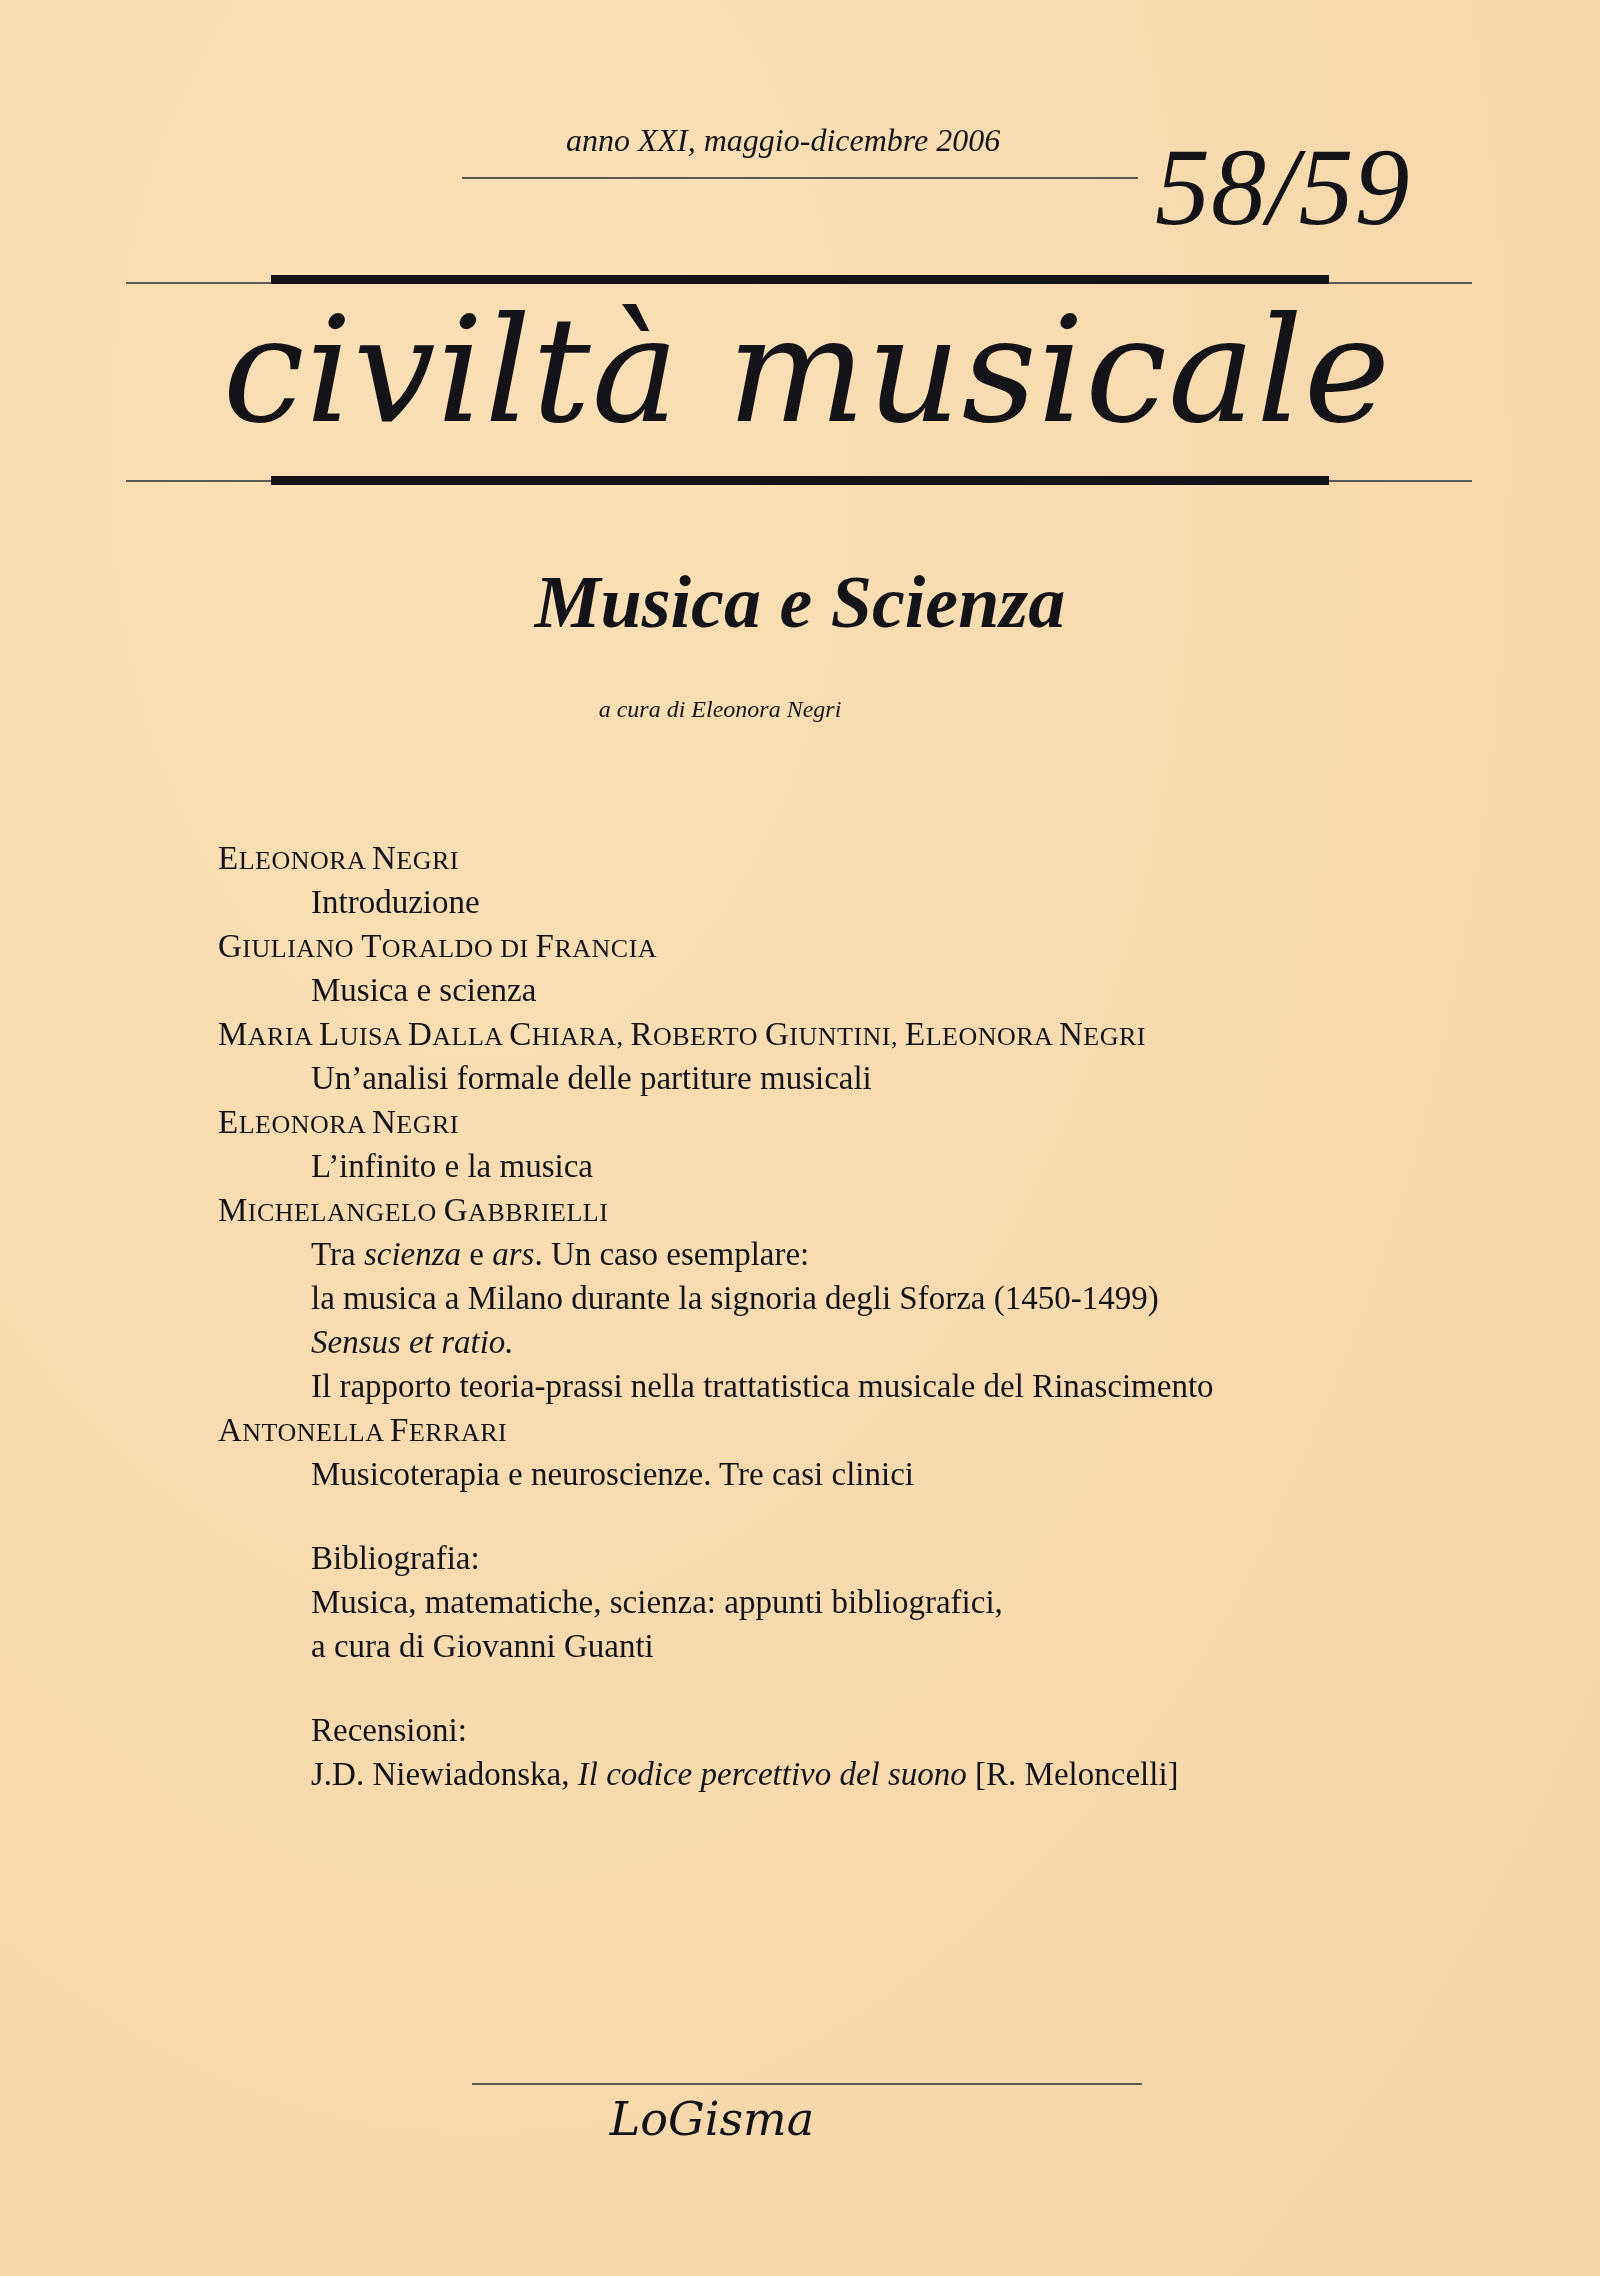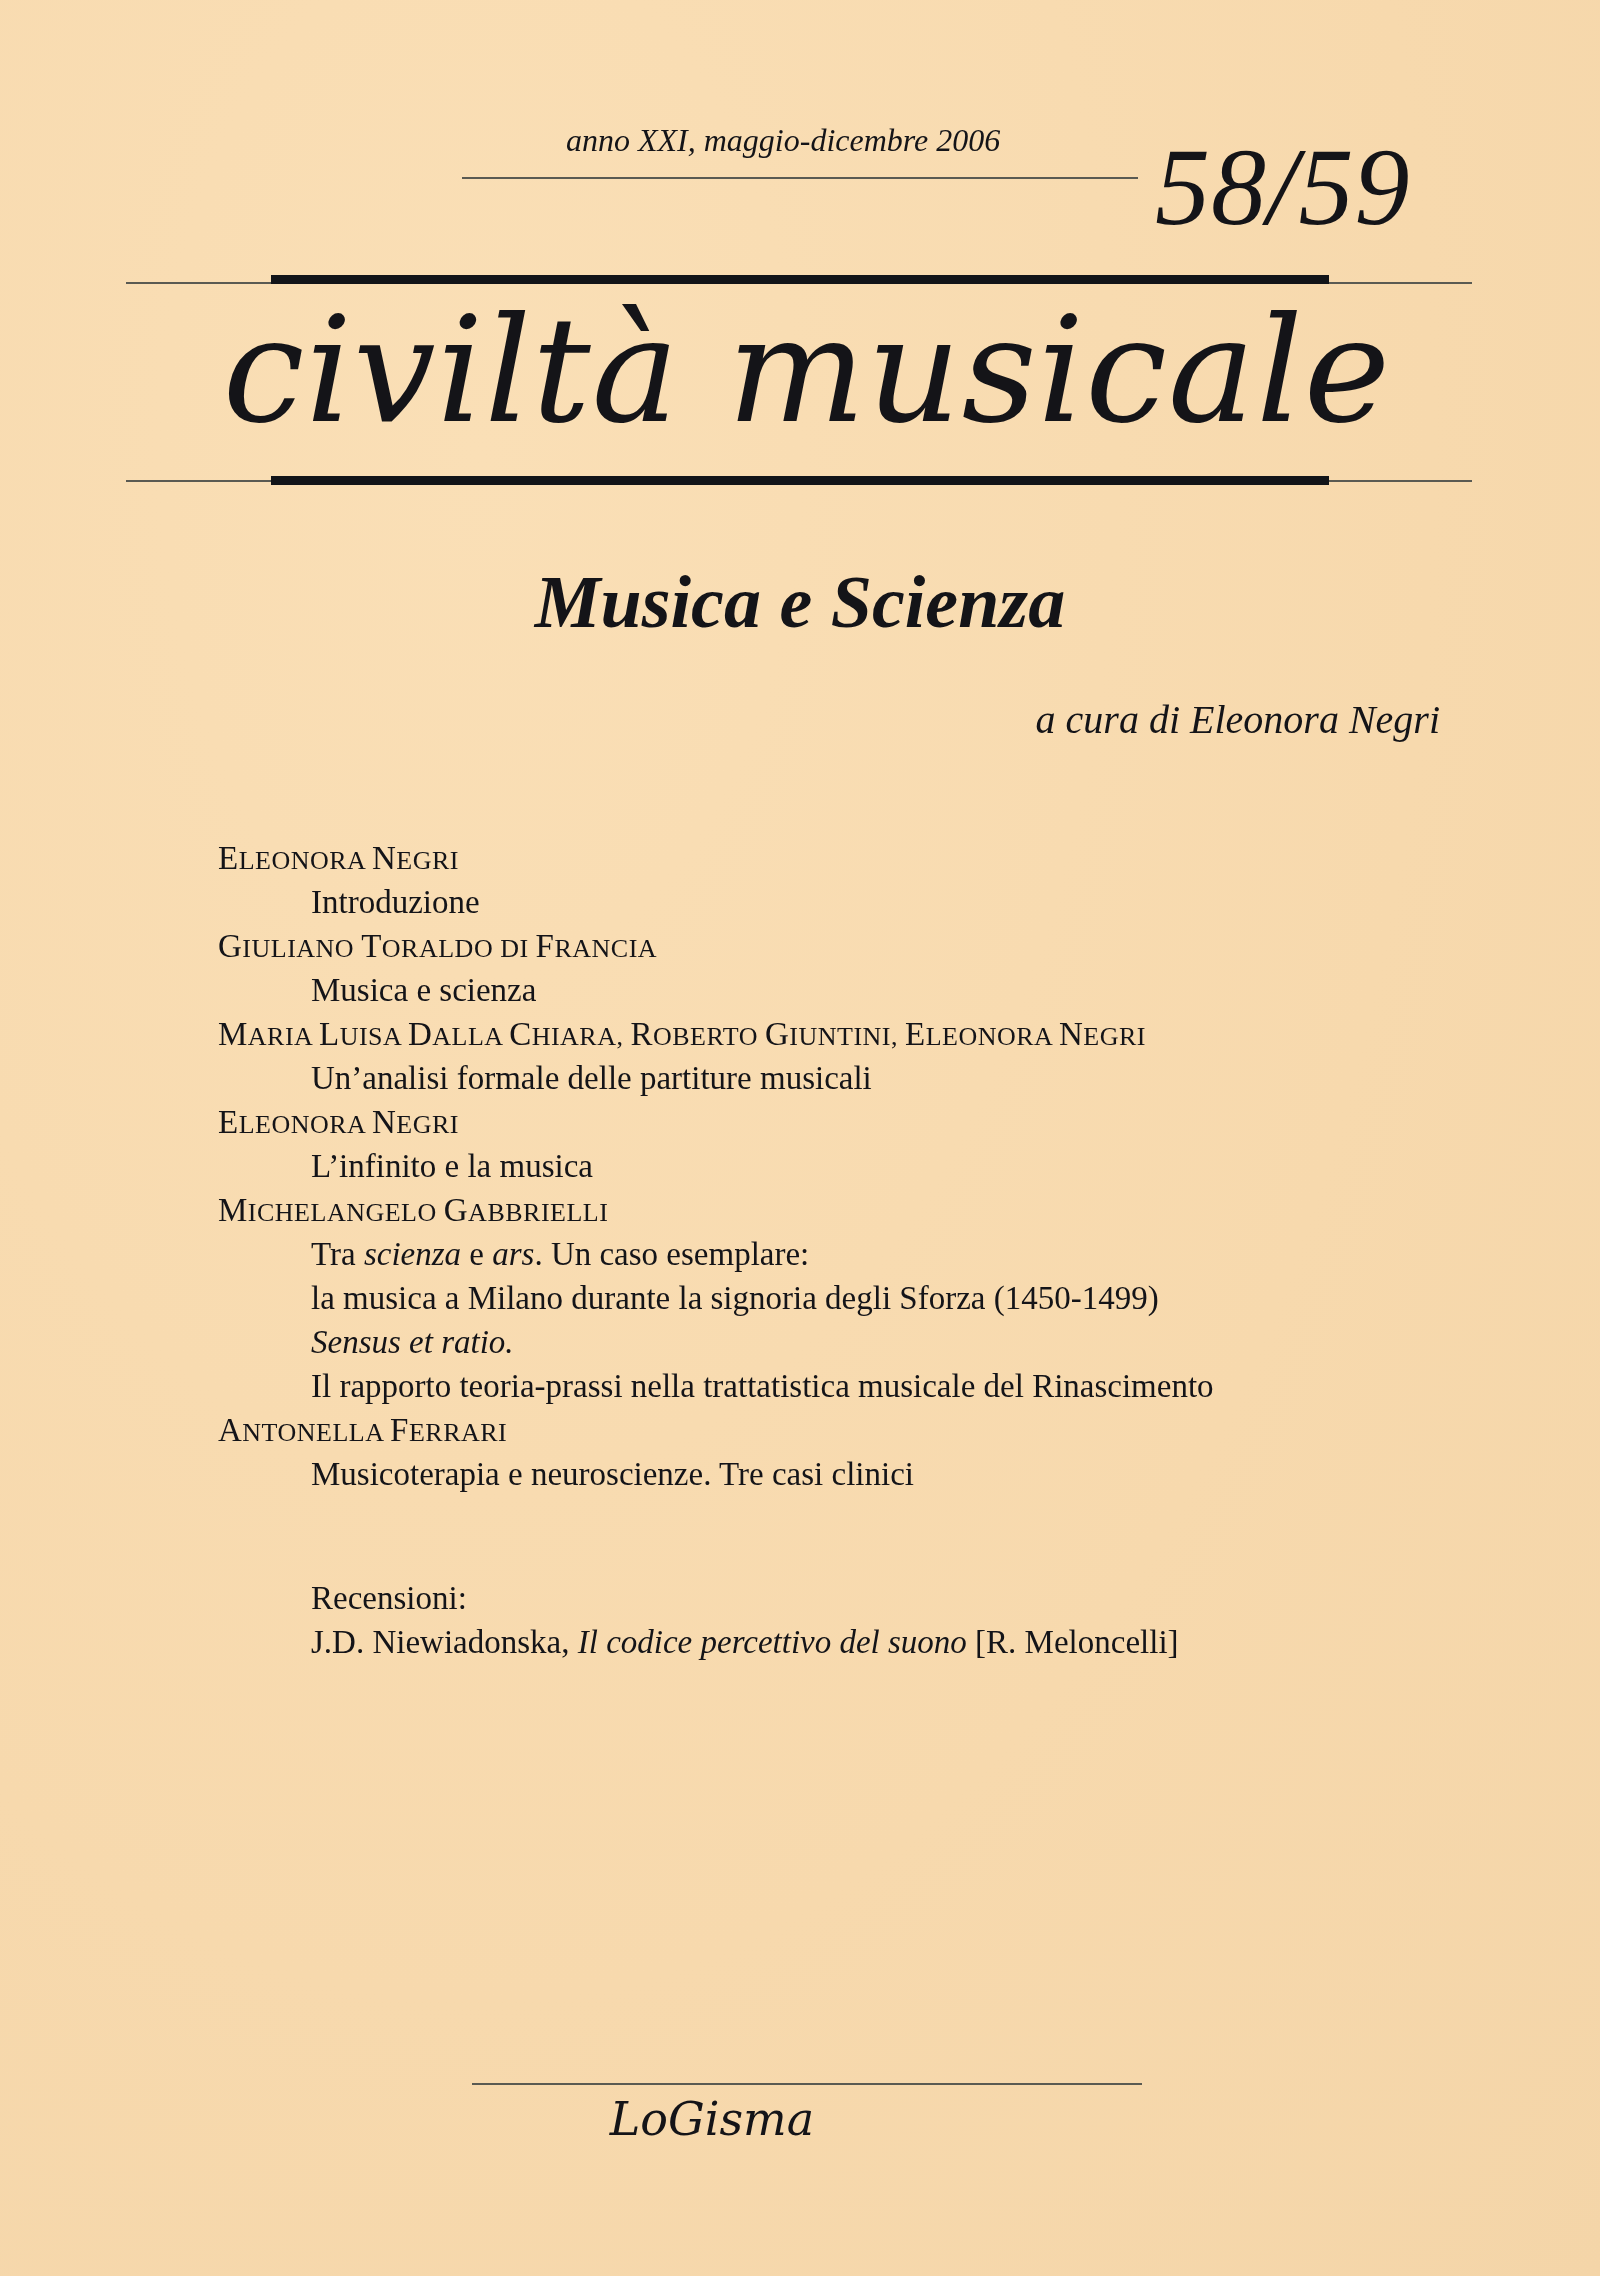--- a/index.html
+++ b/index.html
@@ -15,21 +15,21 @@
   .rule-thin { position: absolute; height: 2px; background: #5a5a52; }
   .rule-thick { position: absolute; height: 9px; background: #121418; }
 
   #issue-date { left: 566px; top: 122px; font-size: 32px; white-space: nowrap; }
   #issue-number { left: 1155px; top: 132px; font-size: 110px; line-height: 110px; letter-spacing: 1px; white-space: nowrap; }
 
   #journal-title { left: 0; width: 1600px; top: 290px; text-align: center; font-size: 146px; line-height: 160px; font-family: "DejaVu Serif", serif; letter-spacing: 1px; padding-right: 16px; margin-left: 15px; }
   #journal-title span { position: relative; left: -8px; }
 
   #issue-theme { left: 0; width: 1600px; top: 560px; text-align: center; font-size: 74px; font-weight: bold; }
-  #editor-line { left: 0; width: 1440px; top: 696px; text-align: right; font-size: 40px; }
+  #editor-line { left: 0; width: 1440px; top: 696px; text-align: center; font-size: 24px; }
 
   .toc { position: absolute; left: 218px; top: 836px; width: 1200px; }
   .toc-author {
     font-size: 26px; line-height: 44px; height: 44px; text-transform: uppercase; letter-spacing: 0.5px; white-space: nowrap;
   }
   .toc-author .cap { font-size: 33px; }
   .toc-title { font-size: 33px; line-height: 44px; padding-left: 93px; white-space: nowrap; }
   .gap { height: 40px; }
   i { font-style: italic; }
 
@@ -87,20 +87,25 @@
   </div>
 
   <div class="toc-entry">
     <div class="toc-author"><span class="cap">A</span>ntonella <span class="cap">F</span>errari</div>
     <div class="toc-title">Musicoterapia e neuroscienze. Tre casi clinici</div>
   </div>
 
 
   <div class="gap"></div>
 
+  <div class="toc-section">
+    <div class="toc-title">Bibliografia:</div>
+    <div class="toc-title">Musica, matematiche, scienza: appunti bibliografici,</div>
+    <div class="toc-title">a cura di Giovanni Guanti</div>
+  </div>
 
   <div class="gap"></div>
 
   <div class="toc-section">
     <div class="toc-title">Recensioni:</div>
     <div class="toc-title"><span>J.D. Niewiadonska, </span><i>Il codice percettivo del suono</i><span> [R. Meloncelli]</span></div>
   </div>
 </div>
 
 <div class="rule-thin" style="left:472px; top:2083px; width:670px;"></div>

